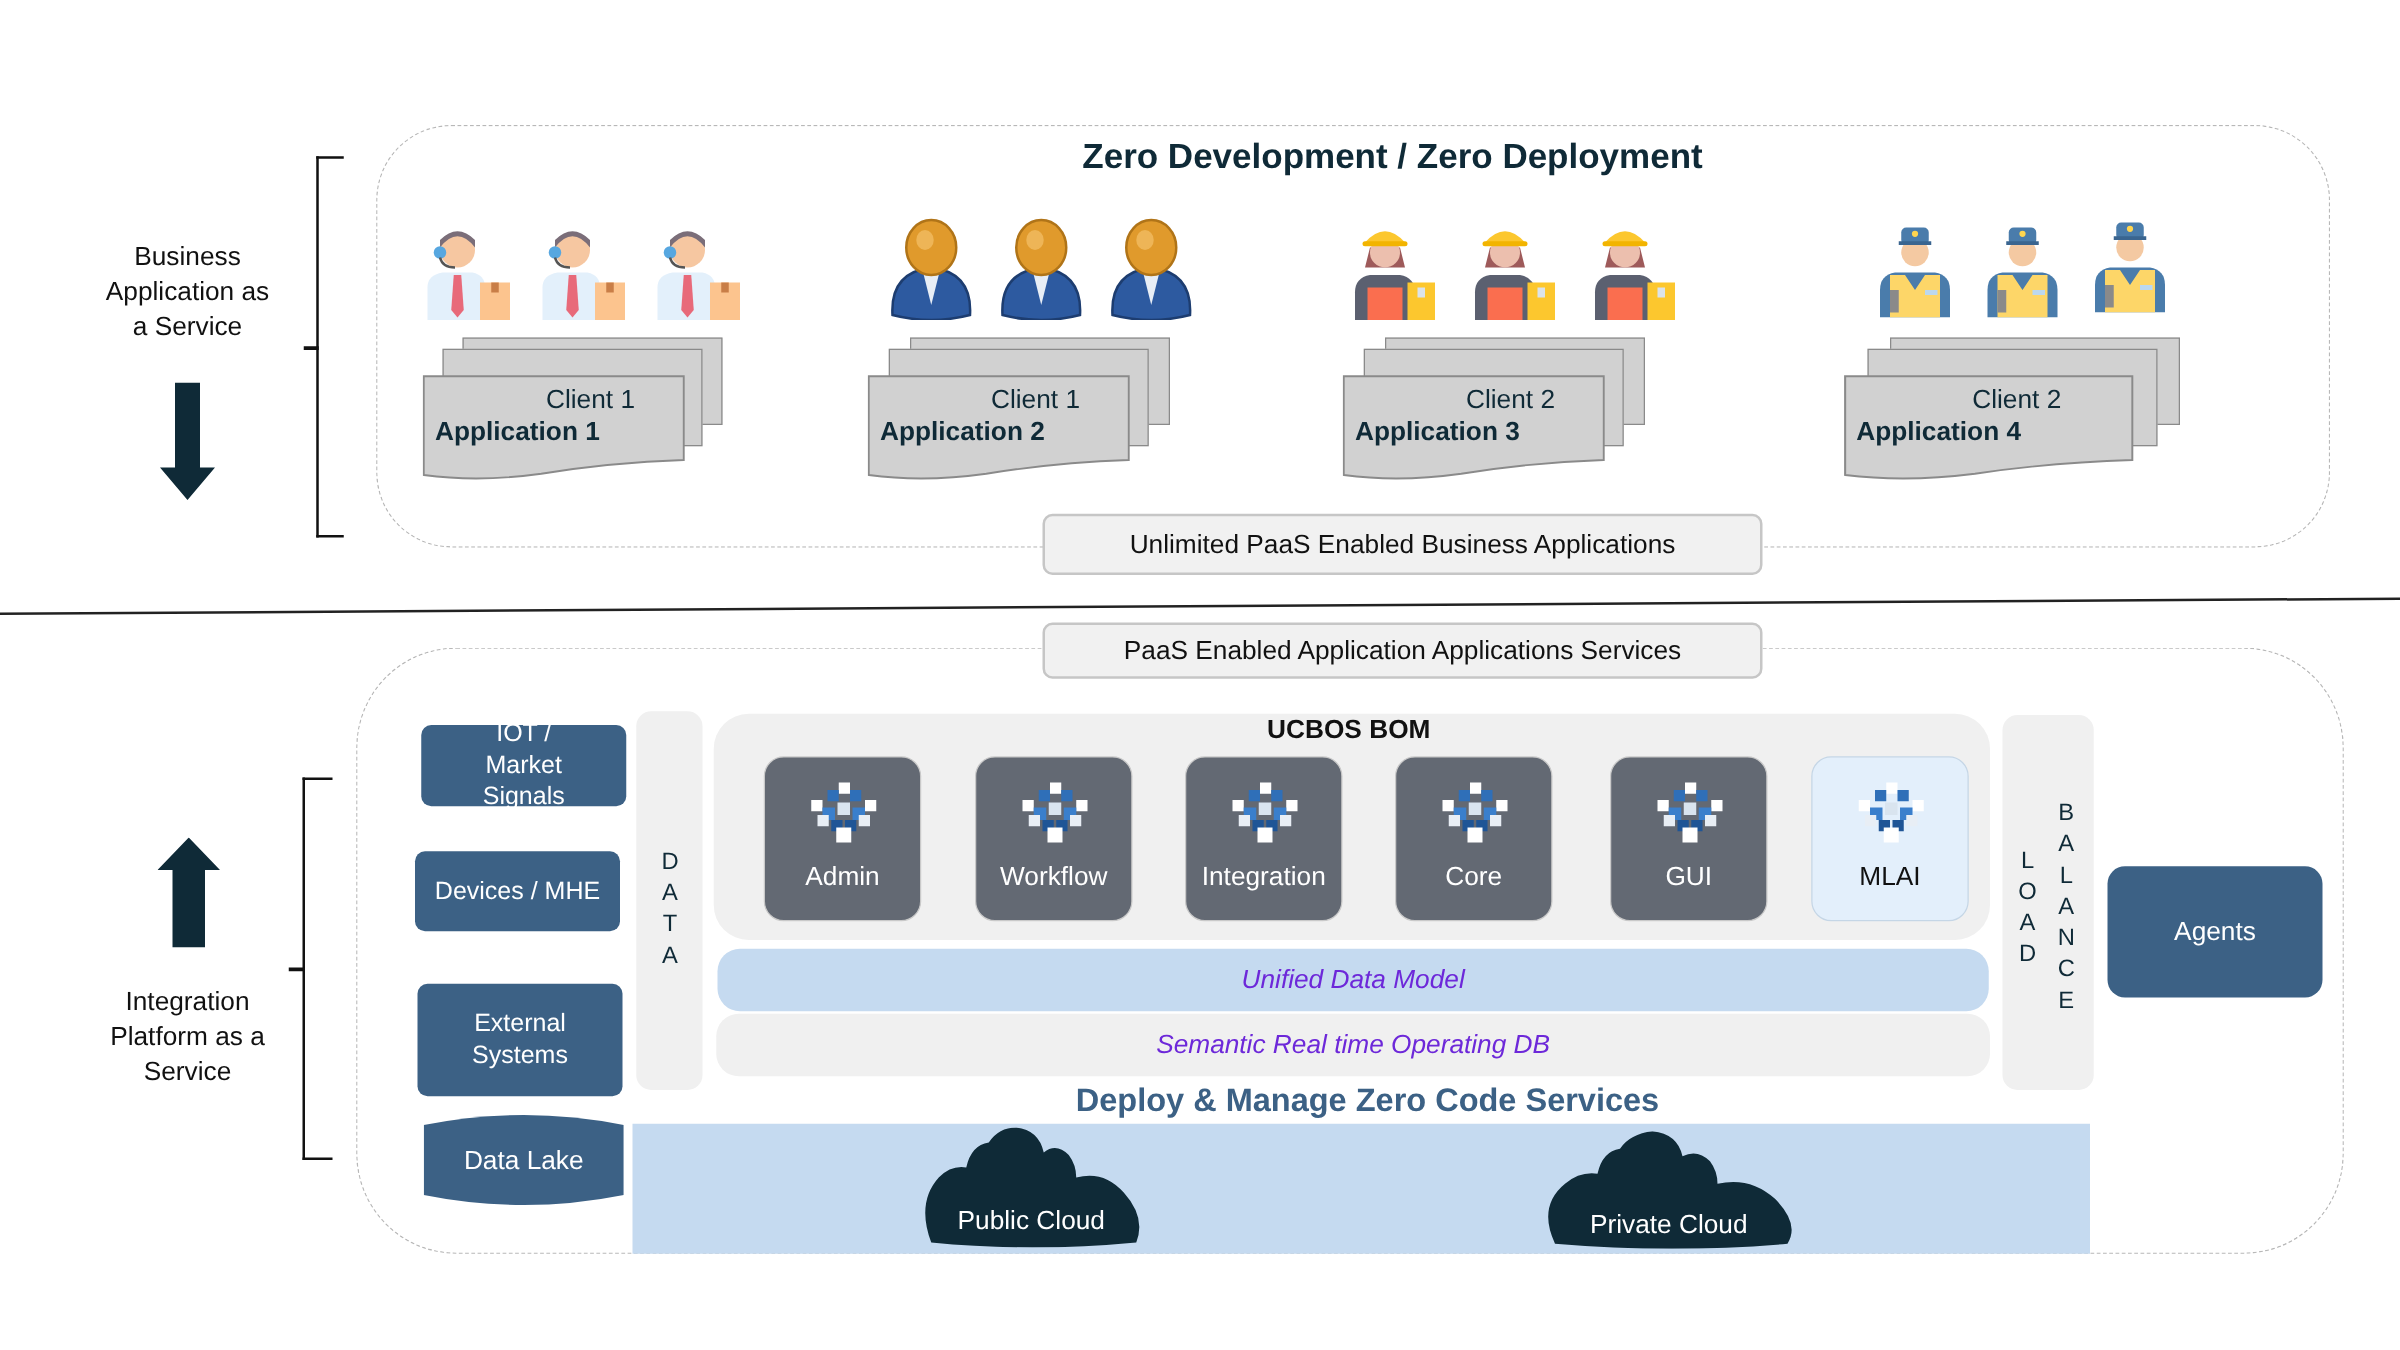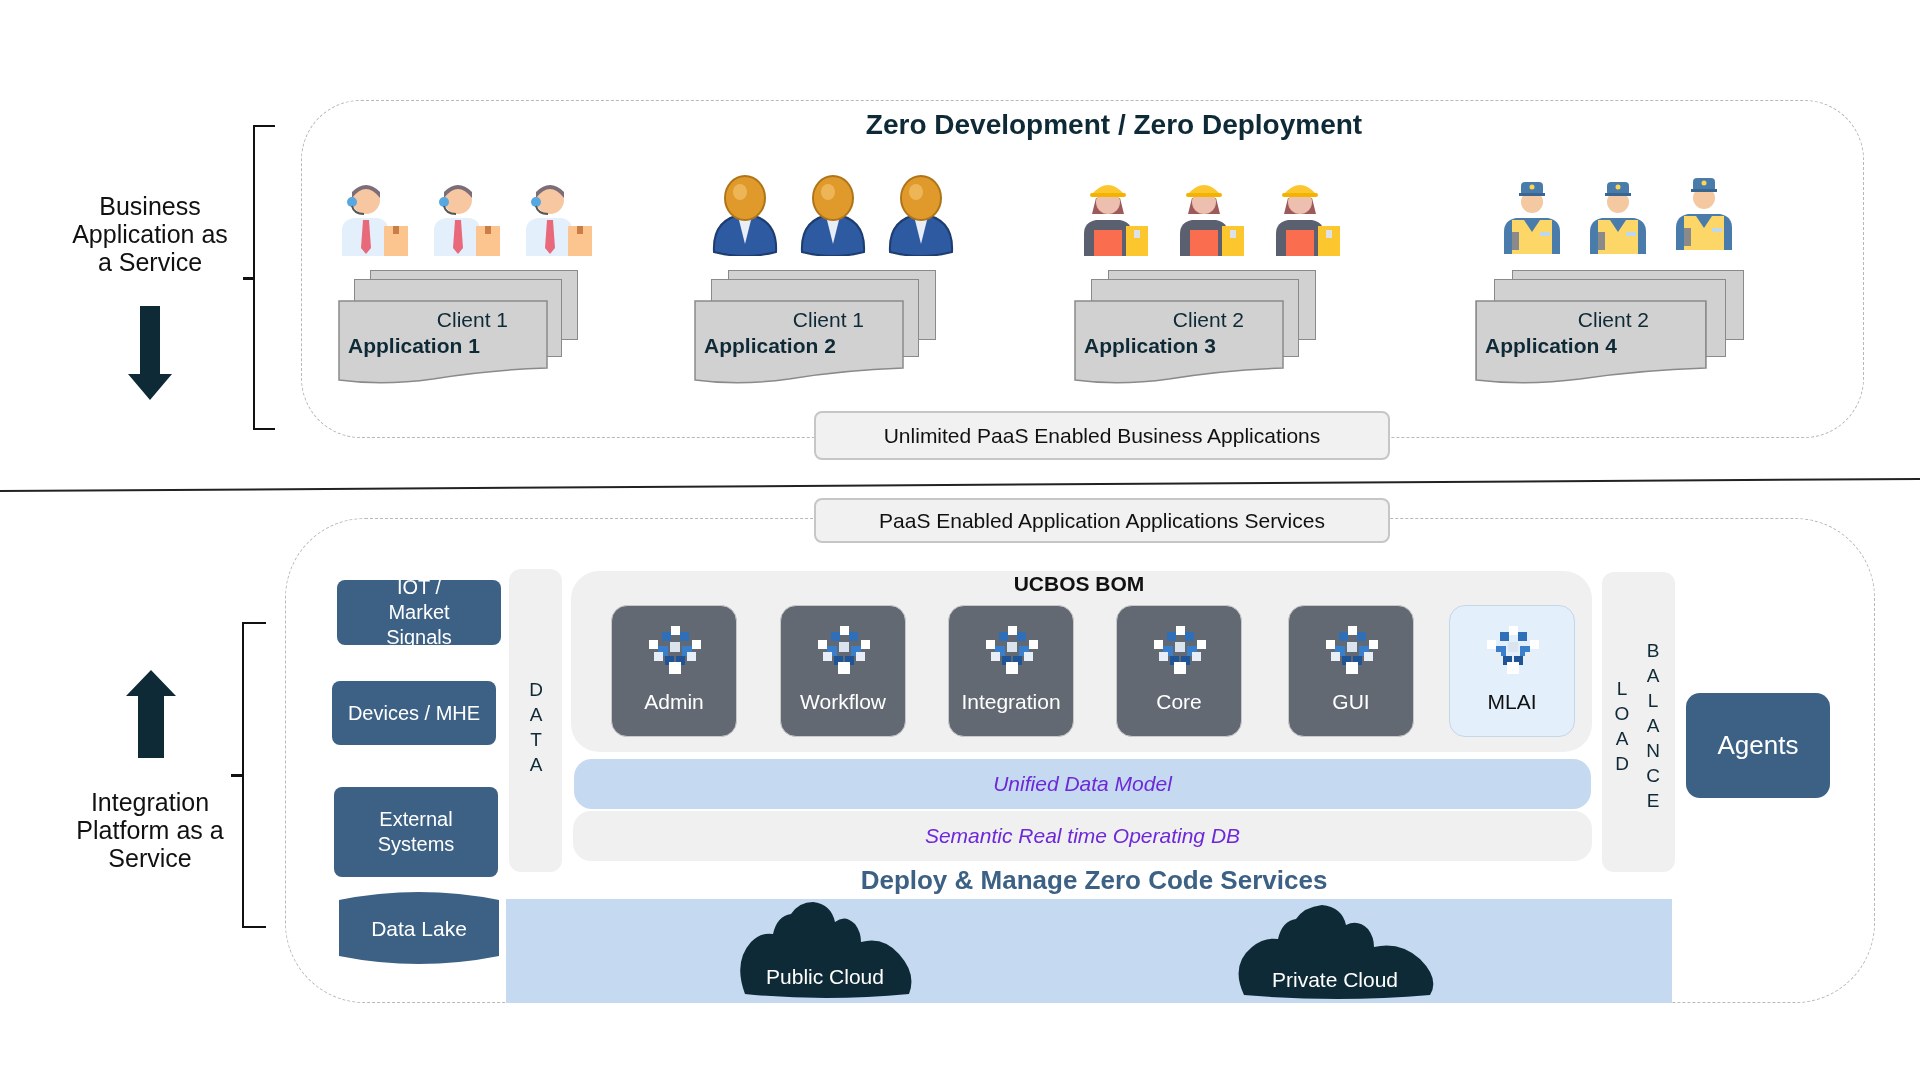--- a/index.html
+++ b/index.html
@@ -1,32 +1,32 @@
 <!DOCTYPE html>
 <html><head>
 <meta charset="utf-8">
 <style>
   html, body { margin:0; padding:0; }
   body { width:1920px; height:1080px; background:#ffffff; position:relative; overflow:hidden;
          font-family:"Liberation Sans", sans-serif; color:#111; }
   .abs { position:absolute; }
   .dashed-box { position:absolute; border:1.5px dashed #b8b8b8; border-radius:60px; box-sizing:border-box; }
-  .side-label { position:absolute; text-align:center; font-size:25px; line-height:28px; color:#111; }
+  .side-label { position:absolute; text-align:center; font-size:21px; line-height:28px; color:#111; }
   .bracket { position:absolute; border:2.5px solid #111; border-right:none; box-sizing:border-box; }
   .bracket-tick { position:absolute; height:2.5px; background:#111; }
   .title { position:absolute; font-weight:bold; font-size:28px; color:#0f2a37; white-space:nowrap; transform:translateX(-50%); }
   .people-row { position:absolute; display:flex; gap:22px; }
   .person { width:70px; height:78px; }
   .doc-stack { position:absolute; width:277px; height:105px; }
   .doc-sheet { position:absolute; background:#d1d1d1; border:1.5px solid #8a8a8a; box-sizing:border-box; }
   .doc-front { position:absolute; left:0; top:30px; width:210px; height:85px; }
   .doc-client { position:absolute; left:0; width:210px; text-align:right; padding-right:40px; box-sizing:border-box; top:38px; font-size:21px; color:#0f2a37; }
   .doc-app { position:absolute; left:10px; top:64px; font-size:21px; font-weight:bold; color:#0f2a37; }
   .pill-box { position:absolute; background:#f1f1f1; border:2.5px solid #c6c6c6; border-radius:8px; box-sizing:border-box;
-              display:flex; align-items:center; justify-content:center; font-size:21px; color:#111; }
+              display:flex; align-items:center; justify-content:center; font-size:21px; color:#111;margin-left:20px; }
   .separator { position:absolute; left:0; top:490px; width:1922px; height:2px; background:#222; transform-origin:left center; transform:rotate(-0.36deg); }
   .src-box { position:absolute; background:#3c6185; color:#fff; border-radius:8px; display:flex; align-items:center; justify-content:center;
              text-align:center; font-size:20px; line-height:25px; }
   .strip { position:absolute; background:#f0f0f0; border-radius:12px; }
   .vtext { position:absolute; display:flex; flex-direction:column; align-items:center; font-size:19px; line-height:25px; color:#0f2a37; }
   .bom { position:absolute; background:#f0f0f0; border-radius:28px; }
   .bom-title { position:absolute; font-weight:bold; font-size:21px; color:#111; transform:translateX(-50%); white-space:nowrap; }
   .tile { position:absolute; width:126px; height:132px; border-radius:16px; background:#636973; border:1px solid #c9c9c9; box-sizing:border-box; }
   .tile.light { background:#e3effb; border-color:#c5d6e6; }
   .tile .cubes { position:absolute; left:33px; top:18px; width:60px; height:52px; }
@@ -374,21 +374,21 @@
 <div class="vtext" style="left:1643px; top:638px; width:20px;">
   <span>B</span>
   <span>A</span>
   <span>L</span>
   <span>A</span>
   <span>N</span>
   <span>C</span>
   <span>E</span>
 </div>
 
-<div class="src-box" style="left:1686px; top:693px; width:144px; height:105px; border-radius:14px; font-size:26px;">Agents</div>
+<div class="src-box" style="left:1686px; top:693px; width:172px; height:105px; border-radius:14px; font-size:21px;">Agents</div>
 
 <div class="cloud-band" style="left:506px; top:899px; width:1166px; height:104px;"></div>
 <svg class="cloud" style="left:733px; top:902px;" width="184" height="96" viewBox="0 0 184 96">
   <path d="M12 92 Q0 60 18 40 Q28 30 40 32 Q44 14 58 12 Q66 0 80 0 Q98 2 102 20 Q112 12 122 22 Q128 30 128 40 Q150 34 166 52 Q184 72 176 92 Q92 100 12 92Z" fill="#0f2a37"></path>
 </svg>
 <div class="cloud-label" style="left:825px; top:965px;">Public Cloud</div>
 <svg class="cloud" style="left:1230px; top:905px;" width="210" height="94" viewBox="0 0 210 94">
   <path d="M14 90 Q0 60 22 42 Q34 32 48 34 Q52 16 66 14 Q74 2 92 0 Q112 2 116 20 Q128 14 138 24 Q144 32 144 42 Q170 36 190 54 Q210 74 200 90 Q108 98 14 90Z" fill="#0f2a37"></path>
 </svg>
 <div class="cloud-label" style="left:1335px; top:968px;">Private Cloud</div>

